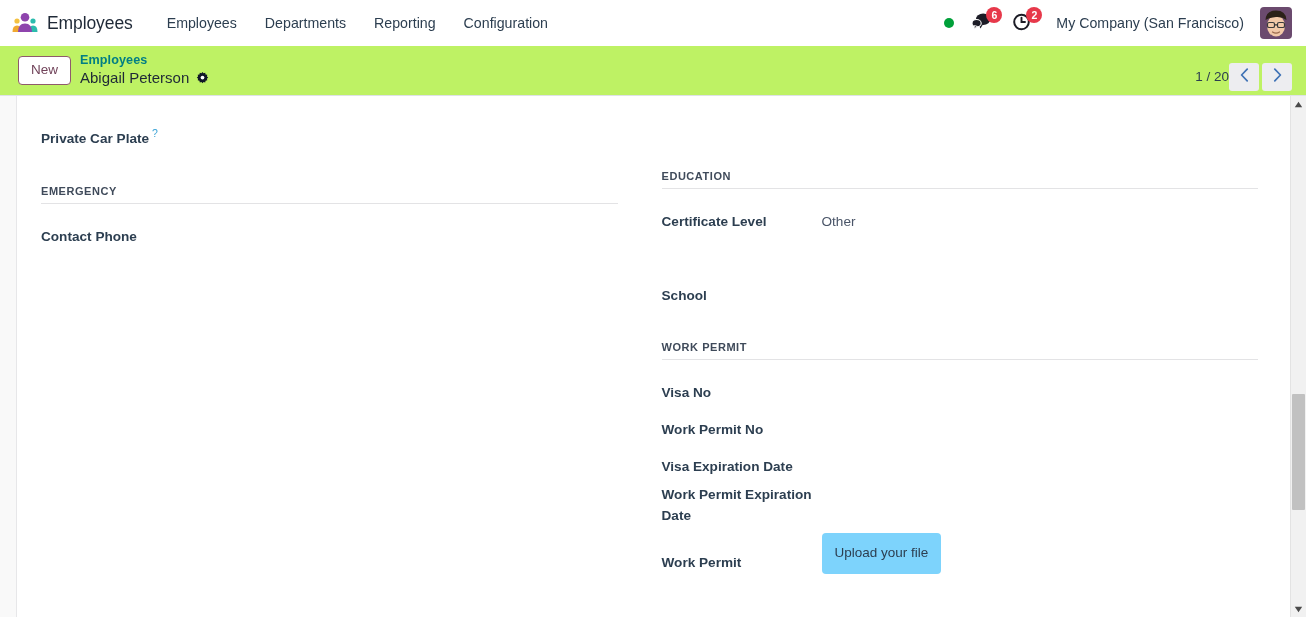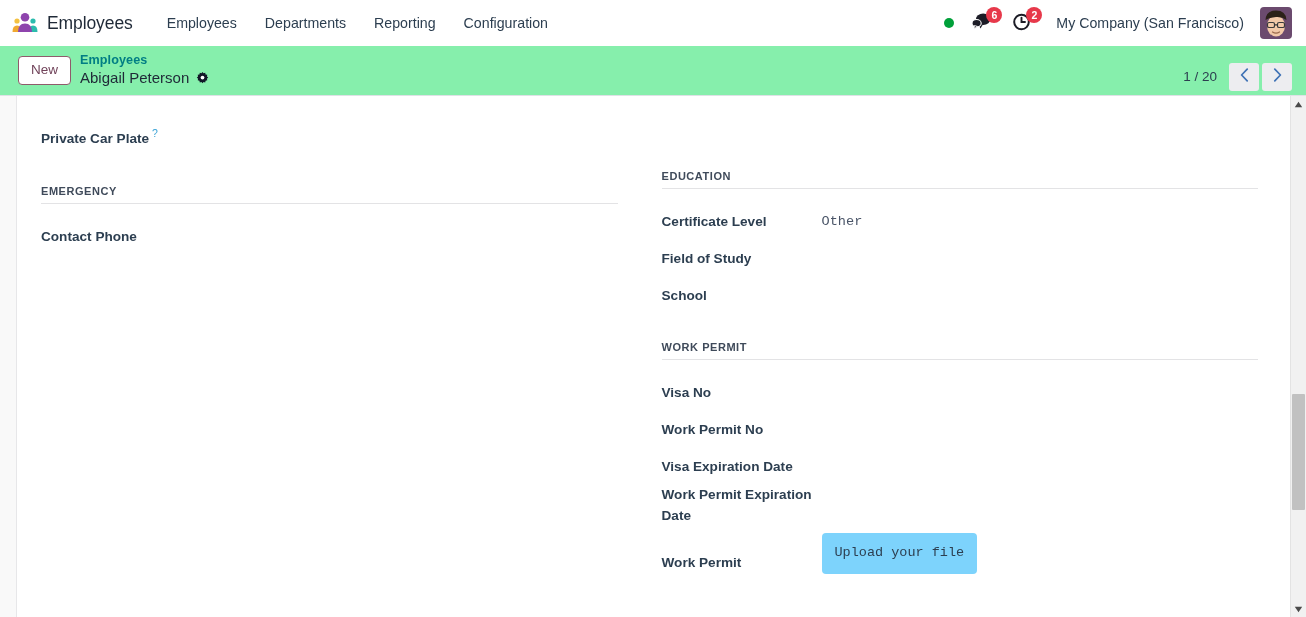--- a/index.html
+++ b/index.html
@@ -108,21 +108,21 @@
     border-radius: 4px;
     overflow: hidden;
     margin-left: 4px;
     cursor: pointer;
     display: block;
   }
 
   
   .control-panel {
     height: 49px;
-    background: #86efac;
+    background: #bef264;
     display: flex;
     align-items: center;
     padding: 0 14px 0 18px;
     position: relative;
   }
 
   .btn-new {
     border: 1px solid #8f5b6b;
     color: #71435a;
     background: #ffffff;
@@ -181,21 +181,21 @@
     font-size: 13.6px;
     color: #2c3e50;
     cursor: pointer;
     font-family: inherit;
   }
 
   .pager {
     margin-left: auto;
     display: flex;
     align-items: center;
-    gap: 12px;
+    gap: 0;
     margin-top: 12px;
   }
 
   .pager-value {
     font-size: 13.5px;
     color: #2c3e50;
     white-space: nowrap;
     cursor: pointer;
   }
 
@@ -305,21 +305,20 @@
   }
 
   .field-value {
     flex: 1 1 auto;
     font-size: 13.6px;
     color: #4a5568;
     line-height: 1.52;
     padding-top: 1px;
     min-height: 20px;
     cursor: text;
-    font-family: Liberation Mono, monospace;
   }
 
   .section-title {
     font-size: 11px;
     font-weight: bold;
     color: #3f4a5a;
     letter-spacing: 0.55px;
     padding-bottom: 6px;
     border-bottom: 1px solid #e3e3e5;
     margin-bottom: 7px;
@@ -503,21 +502,20 @@
 
         <div class="section-block">
           <div class="section-title">EDUCATION</div>
 
           <div class="field-row">
             <div class="field-label narrow">Certificate Level</div>
             <div class="field-value">Other</div>
           </div>
 
           <div class="field-row">
-            <div class="field-label narrow">Field of Study</div>
             <div class="field-value"></div>
           </div>
 
           <div class="field-row">
             <div class="field-label narrow">School</div>
             <div class="field-value"></div>
           </div>
         </div>
 
         <div class="section-block spaced">

